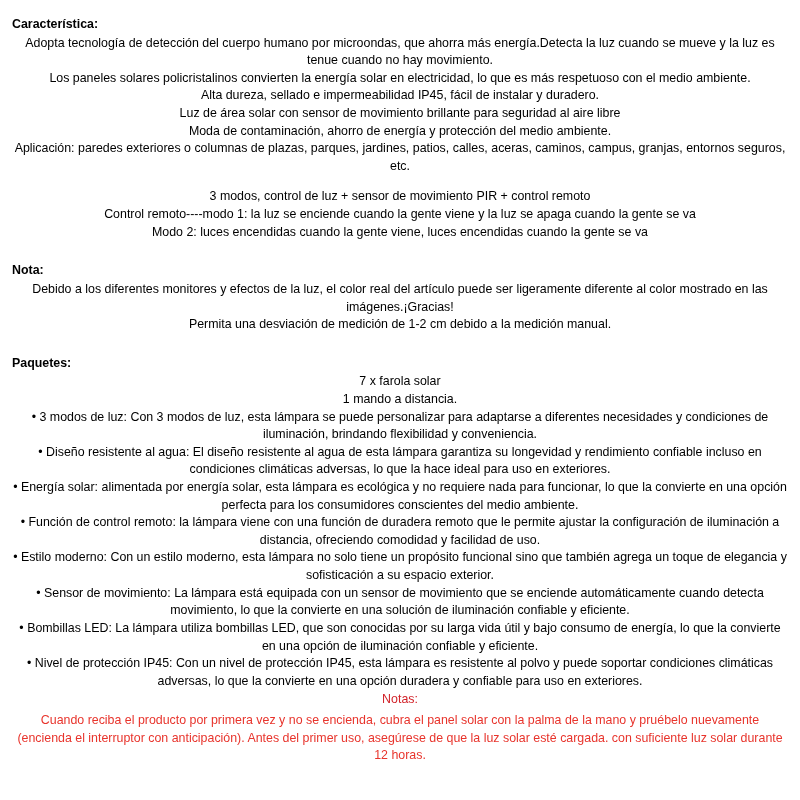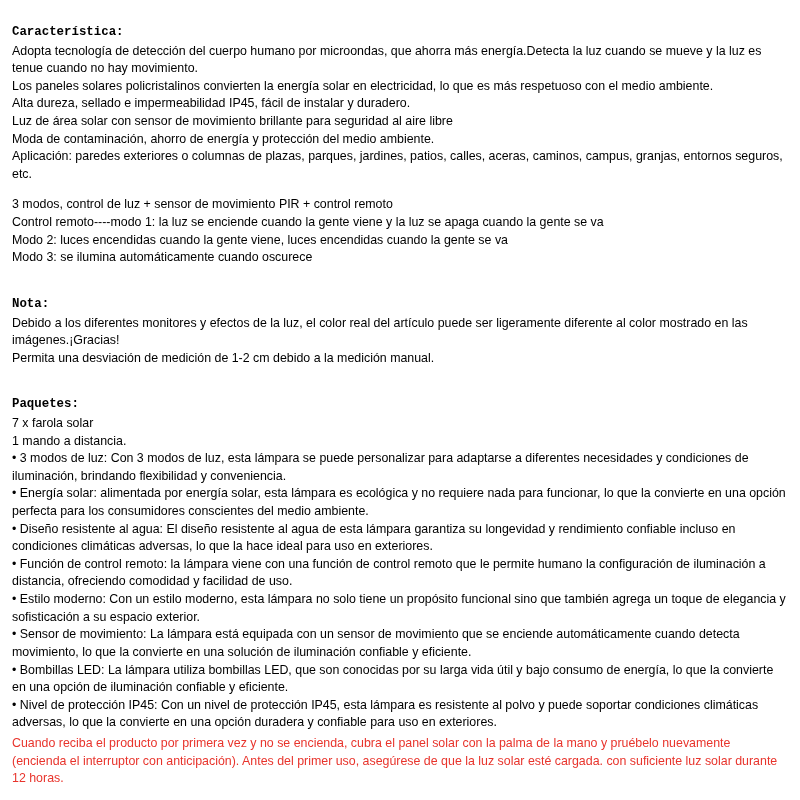--- a/index.html
+++ b/index.html
@@ -19,25 +19,25 @@
   .page {
     padding: 8px 12px 0 12px;
     box-sizing: border-box;
     width: 800px;
   }
   .section {
     margin: 0;
   }
   .heading {
     font-weight: bold;
-    margin: 16px 0 1px 0;
-    font-family: Liberation Mono, monospace;
+    margin: 8px 0 1px 0;
   }
   .para {
     margin: 0;
+    text-align: center;
   }
   .spacer {
     height: 13px;
   }
   .notas-label {
     color: #d2232a;
     margin-top: 1px;
   }
   .warn {
     color: #e8342c;
@@ -58,42 +58,42 @@
     <div class="para">Moda de contaminación, ahorro de energía y protección del medio ambiente.</div>
     <div class="para">Aplicación: paredes exteriores o columnas de plazas, parques, jardines, patios, calles, aceras, caminos, campus, granjas, entornos seguros, etc.</div>
   </div>
 
   <div class="spacer"></div>
 
   <div class="section">
     <div class="para">3 modos, control de luz + sensor de movimiento PIR + control remoto</div>
     <div class="para">Control remoto----modo 1: la luz se enciende cuando la gente viene y la luz se apaga cuando la gente se va</div>
     <div class="para">Modo 2: luces encendidas cuando la gente viene, luces encendidas cuando la gente se va</div>
-    <div class="para">Modo 3: se ilumina automáticamente cuando oscurece</div>
   </div>
 
   <div class="spacer"></div>
 
   <div class="section">
     <div class="heading">Nota:</div>
     <div class="para">Debido a los diferentes monitores y efectos de la luz, el color real del artículo puede ser ligeramente diferente al color mostrado en las imágenes.¡Gracias!</div>
     <div class="para">Permita una desviación de medición de 1-2 cm debido a la medición manual.</div>
   </div>
 
   <div class="spacer"></div>
 
   <div class="section">
     <div class="heading">Paquetes:</div>
     <div class="para">7 x farola solar</div>
     <div class="para">1 mando a distancia.</div>
     <div class="para">• 3 modos de luz: Con 3 modos de luz, esta lámpara se puede personalizar para adaptarse a diferentes necesidades y condiciones de iluminación, brindando flexibilidad y conveniencia.</div>
+    <div class="para">• Diseño resistente al agua: El diseño resistente al agua de esta lámpara garantiza su longevidad y rendimiento confiable incluso en condiciones climáticas adversas, lo que la hace ideal para uso en exteriores.</div>
     <div class="para">• Energía solar: alimentada por energía solar, esta lámpara es ecológica y no requiere nada para funcionar, lo que la convierte en una opción perfecta para los consumidores conscientes del medio ambiente.</div>
-    <div class="para">• Diseño resistente al agua: El diseño resistente al agua de esta lámpara garantiza su longevidad y rendimiento confiable incluso en condiciones climáticas adversas, lo que la hace ideal para uso en exteriores.</div>
-    <div class="para">• Función de control remoto: la lámpara viene con una función de control remoto que le permite humano la configuración de iluminación a distancia, ofreciendo comodidad y facilidad de uso.</div>
+    <div class="para">• Función de control remoto: la lámpara viene con una función de duradera remoto que le permite ajustar la configuración de iluminación a distancia, ofreciendo comodidad y facilidad de uso.</div>
     <div class="para">• Estilo moderno: Con un estilo moderno, esta lámpara no solo tiene un propósito funcional sino que también agrega un toque de elegancia y sofisticación a su espacio exterior.</div>
     <div class="para">• Sensor de movimiento: La lámpara está equipada con un sensor de movimiento que se enciende automáticamente cuando detecta movimiento, lo que la convierte en una solución de iluminación confiable y eficiente.</div>
     <div class="para">• Bombillas LED: La lámpara utiliza bombillas LED, que son conocidas por su larga vida útil y bajo consumo de energía, lo que la convierte en una opción de iluminación confiable y eficiente.</div>
     <div class="para">• Nivel de protección IP45: Con un nivel de protección IP45, esta lámpara es resistente al polvo y puede soportar condiciones climáticas adversas, lo que la convierte en una opción duradera y confiable para uso en exteriores.</div>
   </div>
 
+  <div class="para notas-label">Notas:</div>
   <div class="para warn">Cuando reciba el producto por primera vez y no se encienda, cubra el panel solar con la palma de la mano y pruébelo nuevamente (encienda el interruptor con anticipación). Antes del primer uso, asegúrese de que la luz solar esté cargada. con suficiente luz solar durante 12 horas.</div>
 
 </div>
 
 </body></html>

